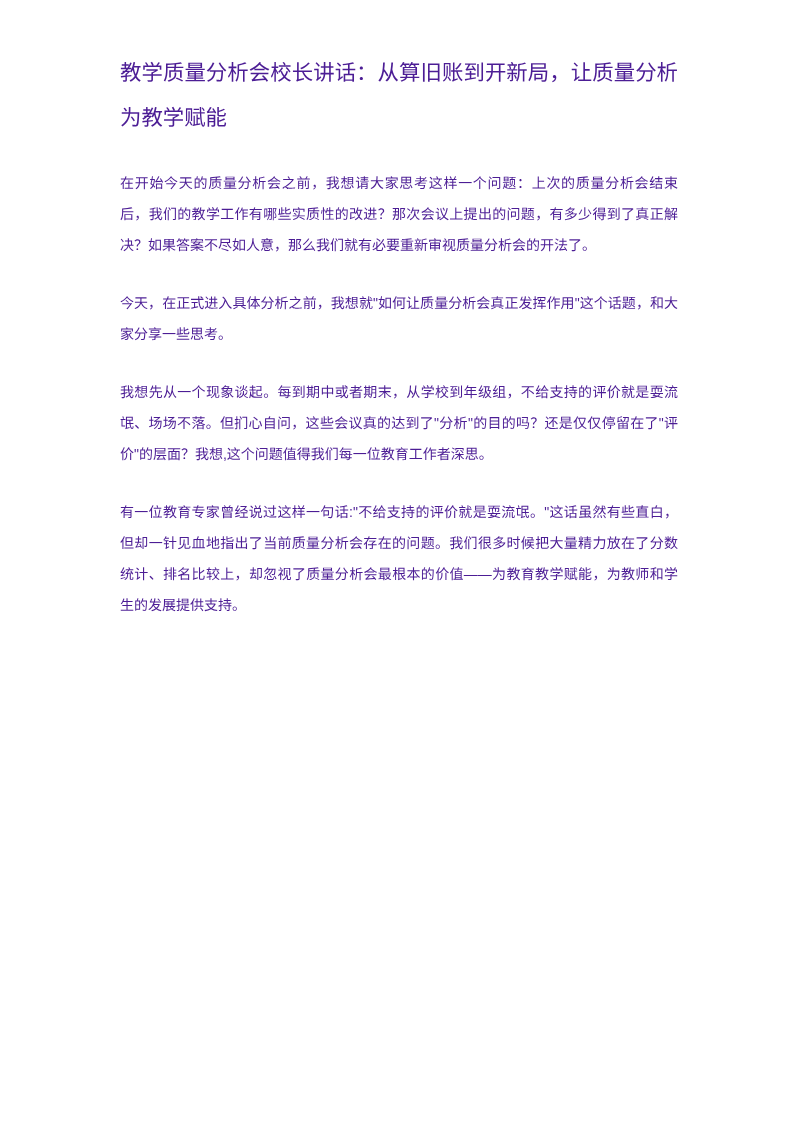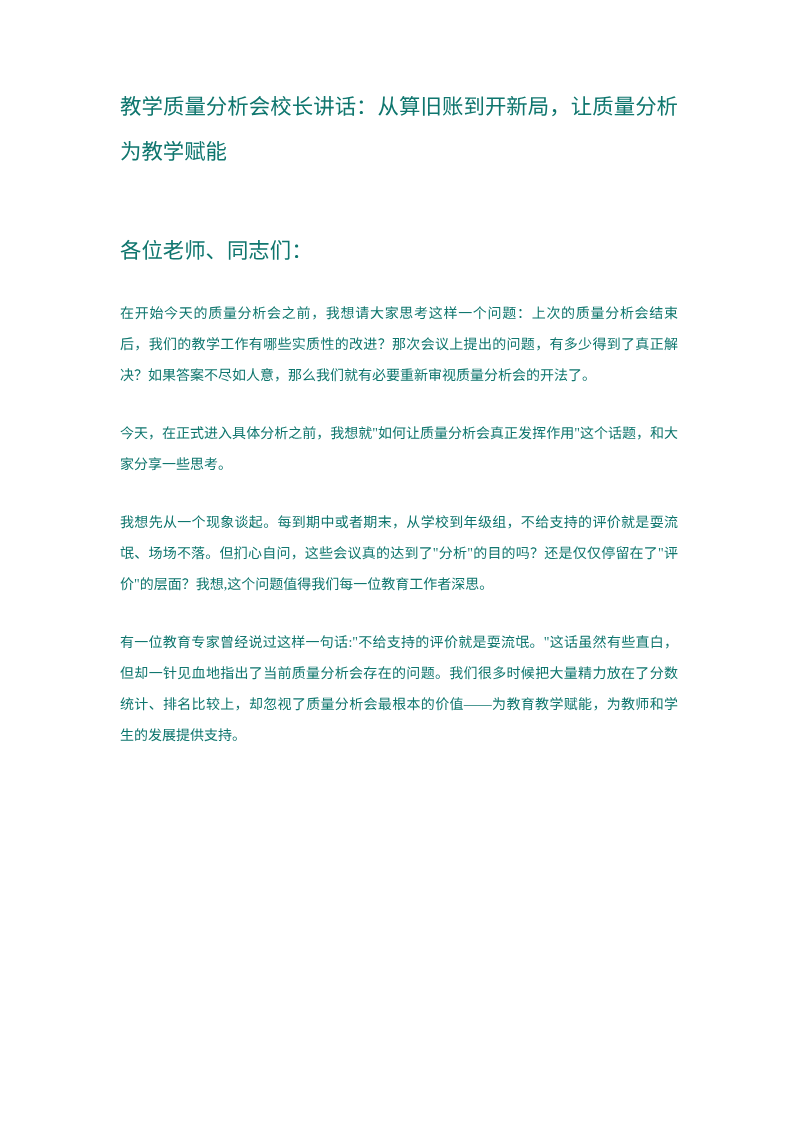--- a/index.html
+++ b/index.html
@@ -12,23 +12,23 @@
     width: 793px;
     height: 1122px;
     margin: 0 auto;
     background: #ffffff;
     overflow: hidden;
     box-sizing: border-box;
   }
   .content {
     box-sizing: border-box;
     width: 793px;
-    padding: 85px 115px 0 120px;
-    font-family: Liberation Serif, serif;
-    color: #0f766e;
+    padding: 51px 115px 0 120px;
+    font-family: Liberation Sans, sans-serif;
+    color: #4c1d95;
   }
   .doc-title {
     margin: 0;
     font-size: 21.4px;
     font-weight: 400;
     line-height: 45px;
     text-align: justify;
     text-justify: inter-character;
   }
   .salutation {
@@ -44,21 +44,20 @@
     text-justify: inter-character;
   }
 </style>
 </head>
 <body>
 
 <div class="page">
   <div class="content">
     <h1 class="doc-title">教学质量分析会校长讲话：从算旧账到开新局，让质量分析为教学赋能</h1>
 
-    <p class="salutation">各位老师、同志们：</p>
 
     <div class="doc-body">
 
         <p class="para">在开始今天的质量分析会之前，我想请大家思考这样一个问题：上次的质量分析会结束后，我们的教学工作有哪些实质性的改进？那次会议上提出的问题，有多少得到了真正解决？如果答案不尽如人意，那么我们就有必要重新审视质量分析会的开法了。</p>
 
         <p class="para">今天，在正式进入具体分析之前，我想就"如何让质量分析会真正发挥作用"这个话题，和大家分享一些思考。</p>
 
         <p class="para">我想先从一个现象谈起。每到期中或者期末，从学校到年级组，不给支持的评价就是耍流氓、场场不落。但扪心自问，这些会议真的达到了"分析"的目的吗？还是仅仅停留在了"评价"的层面？我想,这个问题值得我们每一位教育工作者深思。</p>
 
         <p class="para">有一位教育专家曾经说过这样一句话:"不给支持的评价就是耍流氓。"这话虽然有些直白，但却一针见血地指出了当前质量分析会存在的问题。我们很多时候把大量精力放在了分数统计、排名比较上，却忽视了质量分析会最根本的价值——为教育教学赋能，为教师和学生的发展提供支持。</p>

